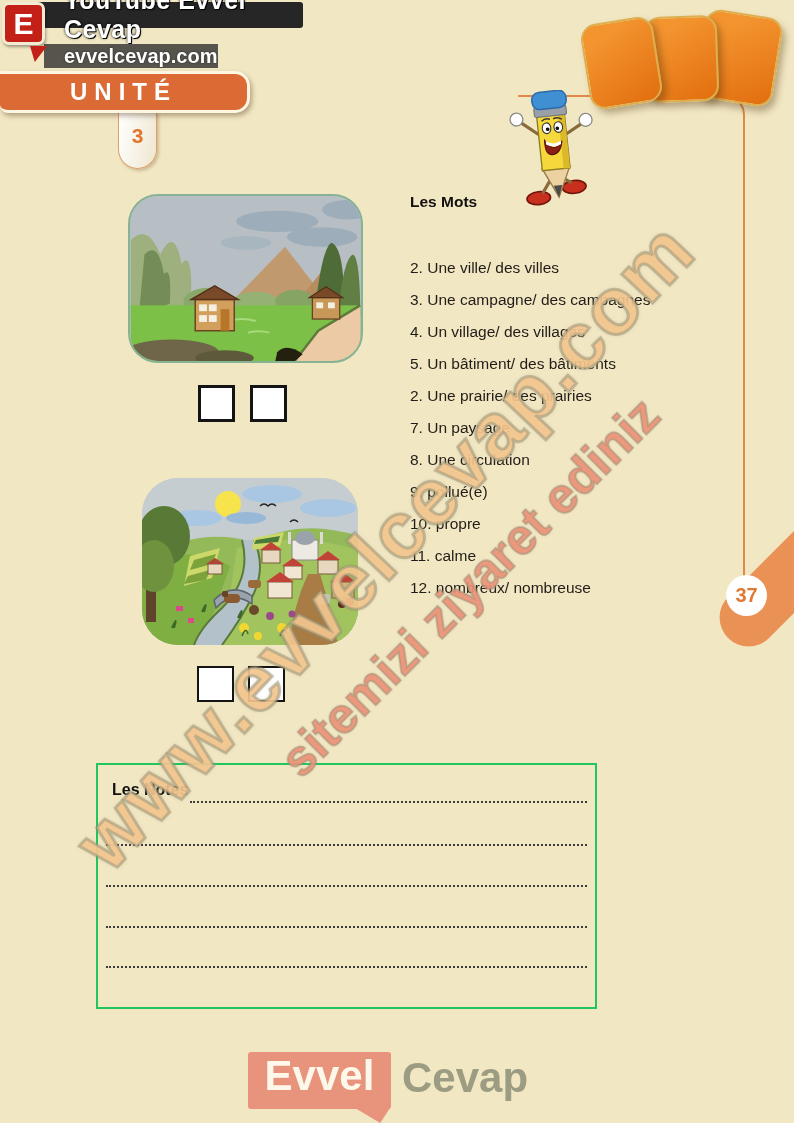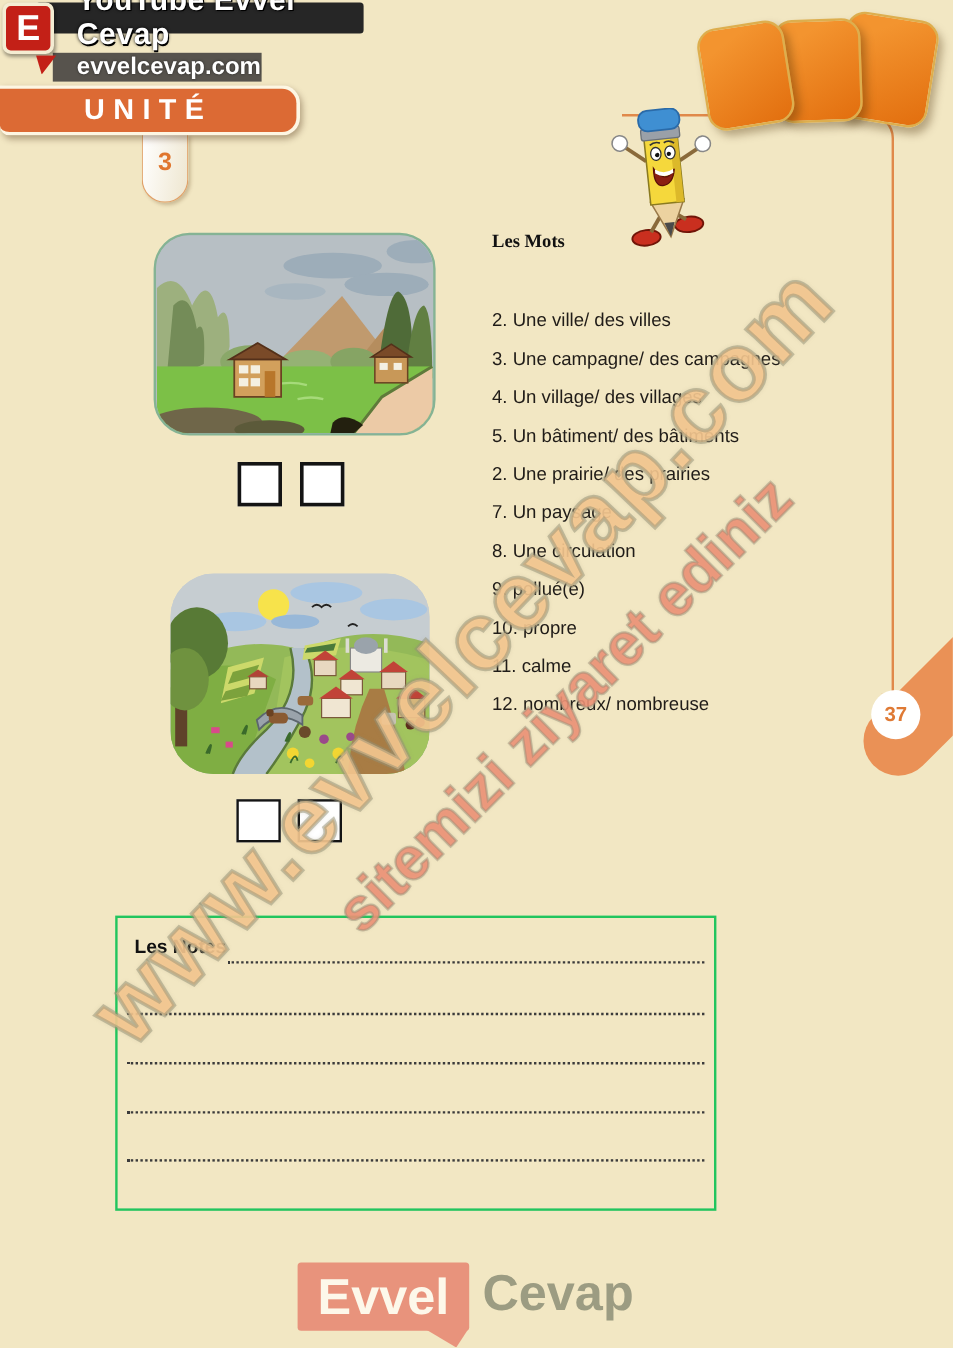--- a/index.html
+++ b/index.html
@@ -51,36 +51,36 @@
     border-top:2px solid #e0894a; border-right:2px solid #e0894a;
     border-top-right-radius:20px; z-index:0; }
 
   .pencil { left:508px; top:90px; z-index:2; }
 
   
   .page-tag-band { left:702px; top:546px; width:178px; height:58px; border-radius:29px;
     background:#ea9156; transform:rotate(-45deg); z-index:2; }
   .page-tag-circle { left:726px; top:575px; width:41px; height:41px; border-radius:50%;
     background:#fff; z-index:3; display:flex; align-items:center; justify-content:center; }
-  .page-number { color:#df7a35; font-size:17px; font-weight:bold; }
+  .page-number { color:#df7a35; font-size:20px; font-weight:bold; }
 
   
   .illus1-frame { left:128px; top:194px; width:235px; height:169px; border-radius:30px;
     border:2px solid #85b394; overflow:hidden; z-index:1; background:#b7bfc4; }
   .illus2-frame { left:142px; top:478px; width:216px; height:167px; border-radius:36px;
     overflow:hidden; z-index:1; background:#c6cdd1; }
   .illus1-frame svg, .illus2-frame svg { display:block; width:100%; height:100%; }
 
   .answer-box { width:37px; height:37px; background:#fff; border:3px solid #141414; z-index:2; }
   .b1a { left:198px; top:385px; } .b1b { left:250px; top:385px; }
   .b2a { left:197px; top:666px; height:36px; border-width:2.5px; }
   .b2b { left:248px; top:666px; height:36px; border-width:2.5px; }
 
   
-  .vocab-title { left:410px; top:193px; font-size:15.5px; font-weight:bold; color:#111; z-index:2;font-family:Liberation Serif, serif; }
+  .vocab-title { left:410px; top:193px; font-size:15.5px; font-weight:bold; color:#111; z-index:2; }
   .vocab-list { left:410px; top:252px; z-index:2; }
   .vocab-item { font-size:15.5px; line-height:32px; color:#201c18; white-space:nowrap; }
 
   
   .notes-box { left:96px; top:763px; width:501px; height:246px; border:2px solid #22c55e; z-index:4; }
   .notes-title { position:absolute; left:14px; top:16px; font-size:16px; font-weight:bold; color:#111; }
   .dotline { position:absolute; height:2px; border-bottom:2px dotted #3b3b3b; }
   .dl0 { left:92px; right:8px; top:36px; }
   .dl1 { left:8px; right:8px; top:79px; }
   .dl2 { left:8px; right:8px; top:120px; }
@@ -93,21 +93,21 @@
     font-size:80px; letter-spacing:2px; color:rgba(246,199,143,.88);
     -webkit-text-stroke:3px rgba(150,145,118,.5);
     text-shadow:0 0 4px rgba(150,140,110,.4); }
   .wm2 { left:150px; top:558px; width:640px; transform:rotate(-45deg);
     font-size:50px; color:rgba(240,144,118,.85);
     -webkit-text-stroke:2px rgba(150,140,118,.45);
     text-shadow:0 0 3px rgba(150,140,110,.4); }
 
   
   .logo-box { left:248px; top:1052px; width:143px; height:57px; background:#e8937c;
-    border-radius:3px; display:flex; align-items:center; justify-content:center; z-index:2; }
+    border-radius:3px; display:flex; justify-content:center; z-index:2; }
   .logo-evvel { color:#fdf8ea; font-size:42px; font-weight:bold; }
   .logo-tail { left:355px; top:1108px; width:35px; height:15px; background:#e8937c;
     clip-path:polygon(0 0,100% 0,72% 100%); z-index:2; }
   .logo-cevap { left:402px; top:1054px; font-size:42px; font-weight:bold; color:#9c9c82; z-index:2; }
 </style>
 </head>
 <body>
 
 <div class="abs channel-bar">
   <span class="channel-title">YouTube Evvel Cevap</span>

